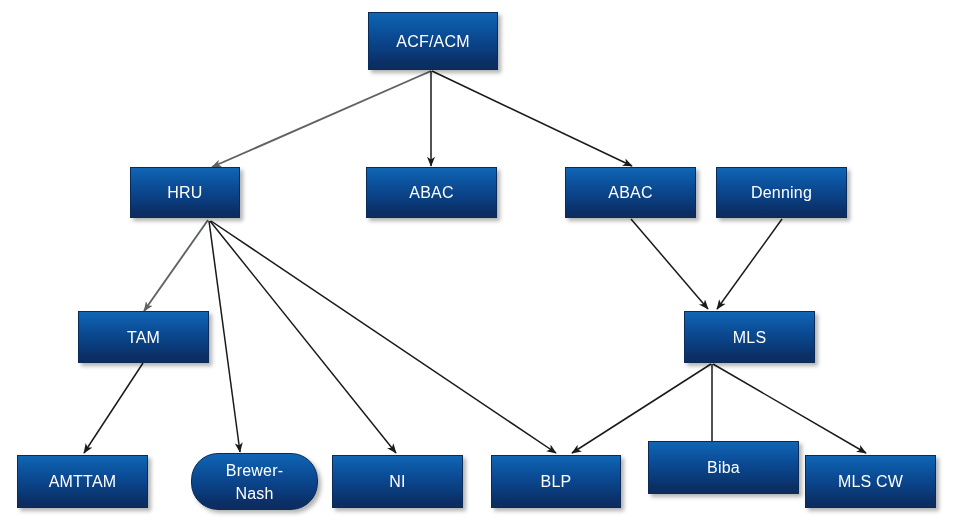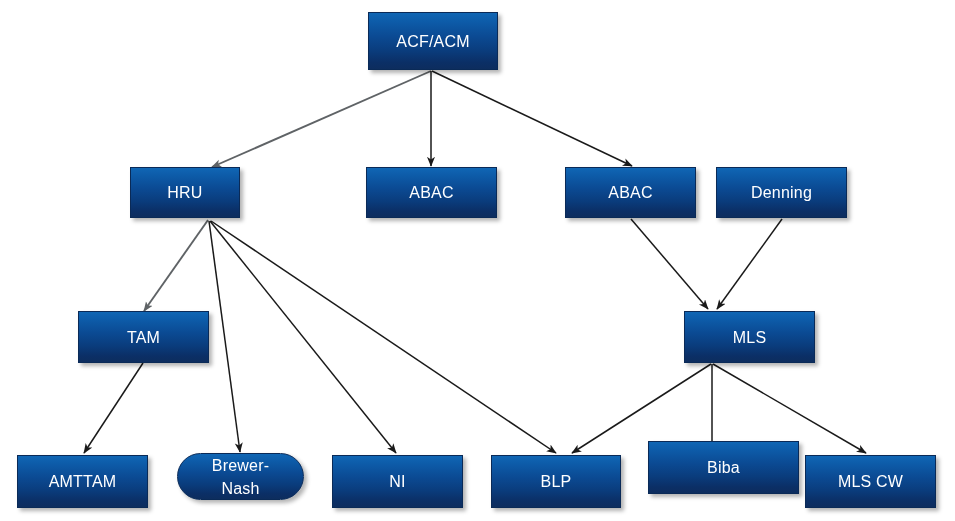--- a/index.html
+++ b/index.html
@@ -104,21 +104,21 @@
       </div>
       <div class="node" style="left: 78px; top: 311px; width: 131px; height: 52px;">
         <span class="node-label">TAM</span>
       </div>
       <div class="node" style="left: 647px; top: 311px; width: 131px; height: 52px; margin-left: 37px;">
         <span class="node-label">MLS</span>
       </div>
       <div class="node" style="left: 17px; top: 455px; width: 131px; height: 53px; justify-content: center;">
         <span class="node-label">AMTTAM</span>
       </div>
-      <div class="node" style="left: 177px; top: 453px; width: 127px; height: 47px; border-radius: 27px;">
+      <div class="node" style="left: 191px; top: 453px; width: 127px; height: 57px; border-radius: 27px;">
         <span class="node-label">Brewer-
 Nash</span>
       </div>
       <div class="node" style="left: 332px; top: 455px; width: 131px; height: 53px;">
         <span class="node-label">NI</span>
       </div>
       <div class="node" style="left: 491px; top: 455px; width: 130px; height: 53px;">
         <span class="node-label">BLP</span>
       </div>
       <div class="node" style="left: 648px; top: 441px; width: 151px; height: 53px;">

